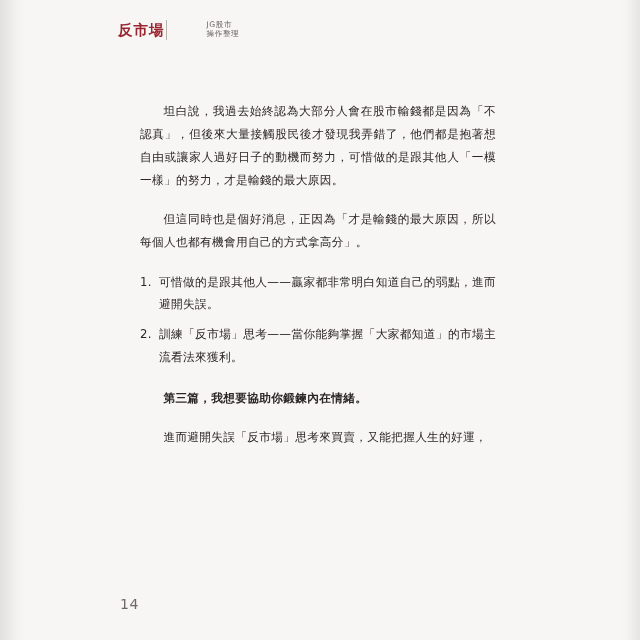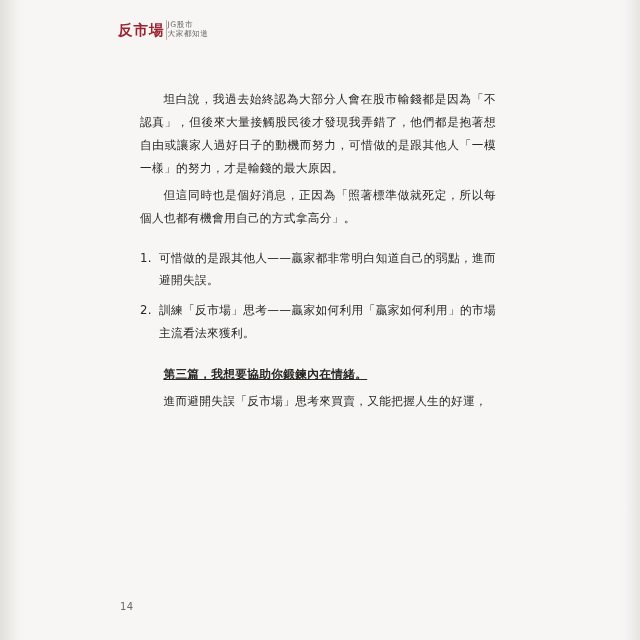--- a/index.html
+++ b/index.html
@@ -55,40 +55,41 @@
   .brand-divider {
     width: 1px;
     height: 20px;
     background: #b9b3ae;
   }
   .brand-sub {
     display: flex;
     flex-direction: column;
     justify-content: center;
     line-height: 1.18;
+    margin-left: 39px;
   }
   .brand-sub span {
     font-size: 7.6px;
     color: #6a6460;
     letter-spacing: 0.6px;
   }
 
   .body-text {
     position: absolute;
     top: 84px;
     left: 140px;
     width: 356px;
     color: #2b2724;
     font-size: 11.7px;
     line-height: 1.96;
     text-align: justify;
     letter-spacing: 0.3px;
   }
   .para {
-    margin: 4px 0 2px 0;
+    margin: 16px 0 2px 0;
     text-indent: 2em;
   }
   .list {
     margin: 17px 0 0 0;
     padding: 0;
     list-style: none;
   }
   .list li {
     display: flex;
     margin-bottom: 7px;
@@ -99,57 +100,56 @@
     flex: 0 0 19px;
     text-align: left;
   }
   .list .item-text {
     flex: 1;
     text-align: justify;
   }
   .para.bold-line {
     font-weight: 700;
     margin-top: 18px;
-    text-decoration: underline;
   }
   .page-number {
     position: absolute;
     left: 120px;
     bottom: 28px;
-    font-size: 10px;
+    font-size: 14px;
     color: #6e6964;
     letter-spacing: 0.5px;
   }
 </style>
 </head>
 <body>
 
 <div class="page">
 
   <div class="header">
     <div class="brand-mark">反市場</div>
     <div class="brand-divider"></div>
     <div class="brand-sub">
       <span>JG股市</span>
-      <span>大家都知道</span>
+      <span>操作整理</span>
     </div>
   </div>
 
   <div class="body-text">
     <p class="para">坦白說，我過去始終認為大部分人會在股市輸錢都是因為「不認真」，但後來大量接觸股民後才發現我弄錯了，他們都是抱著想自由或讓家人過好日子的動機而努力，可惜做的是跟其他人「一模一樣」的努力，才是輸錢的最大原因。</p>
-    <p class="para">但這同時也是個好消息，正因為「照著標準做就死定，所以每個人也都有機會用自己的方式拿高分」。</p>
+    <p class="para">但這同時也是個好消息，正因為「才是輸錢的最大原因，所以每個人也都有機會用自己的方式拿高分」。</p>
 
     <ul class="list">
       <li>
         <span class="num">1.</span>
         <span class="item-text">可惜做的是跟其他人——贏家都非常明白知道自己的弱點，進而避開失誤。</span>
       </li>
       <li>
         <span class="num">2.</span>
-        <span class="item-text">訓練「反市場」思考——贏家如何利用「贏家如何利用」的市場主流看法來獲利。</span>
+        <span class="item-text">訓練「反市場」思考——當你能夠掌握「大家都知道」的市場主流看法來獲利。</span>
       </li>
     </ul>
 
     <p class="para bold-line">第三篇，我想要協助你鍛鍊內在情緒。</p>
     <p class="para">進而避開失誤「反市場」思考來買賣，又能把握人生的好運，</p>
   </div>
 
   <div class="page-number">14</div>
 </div>
 

